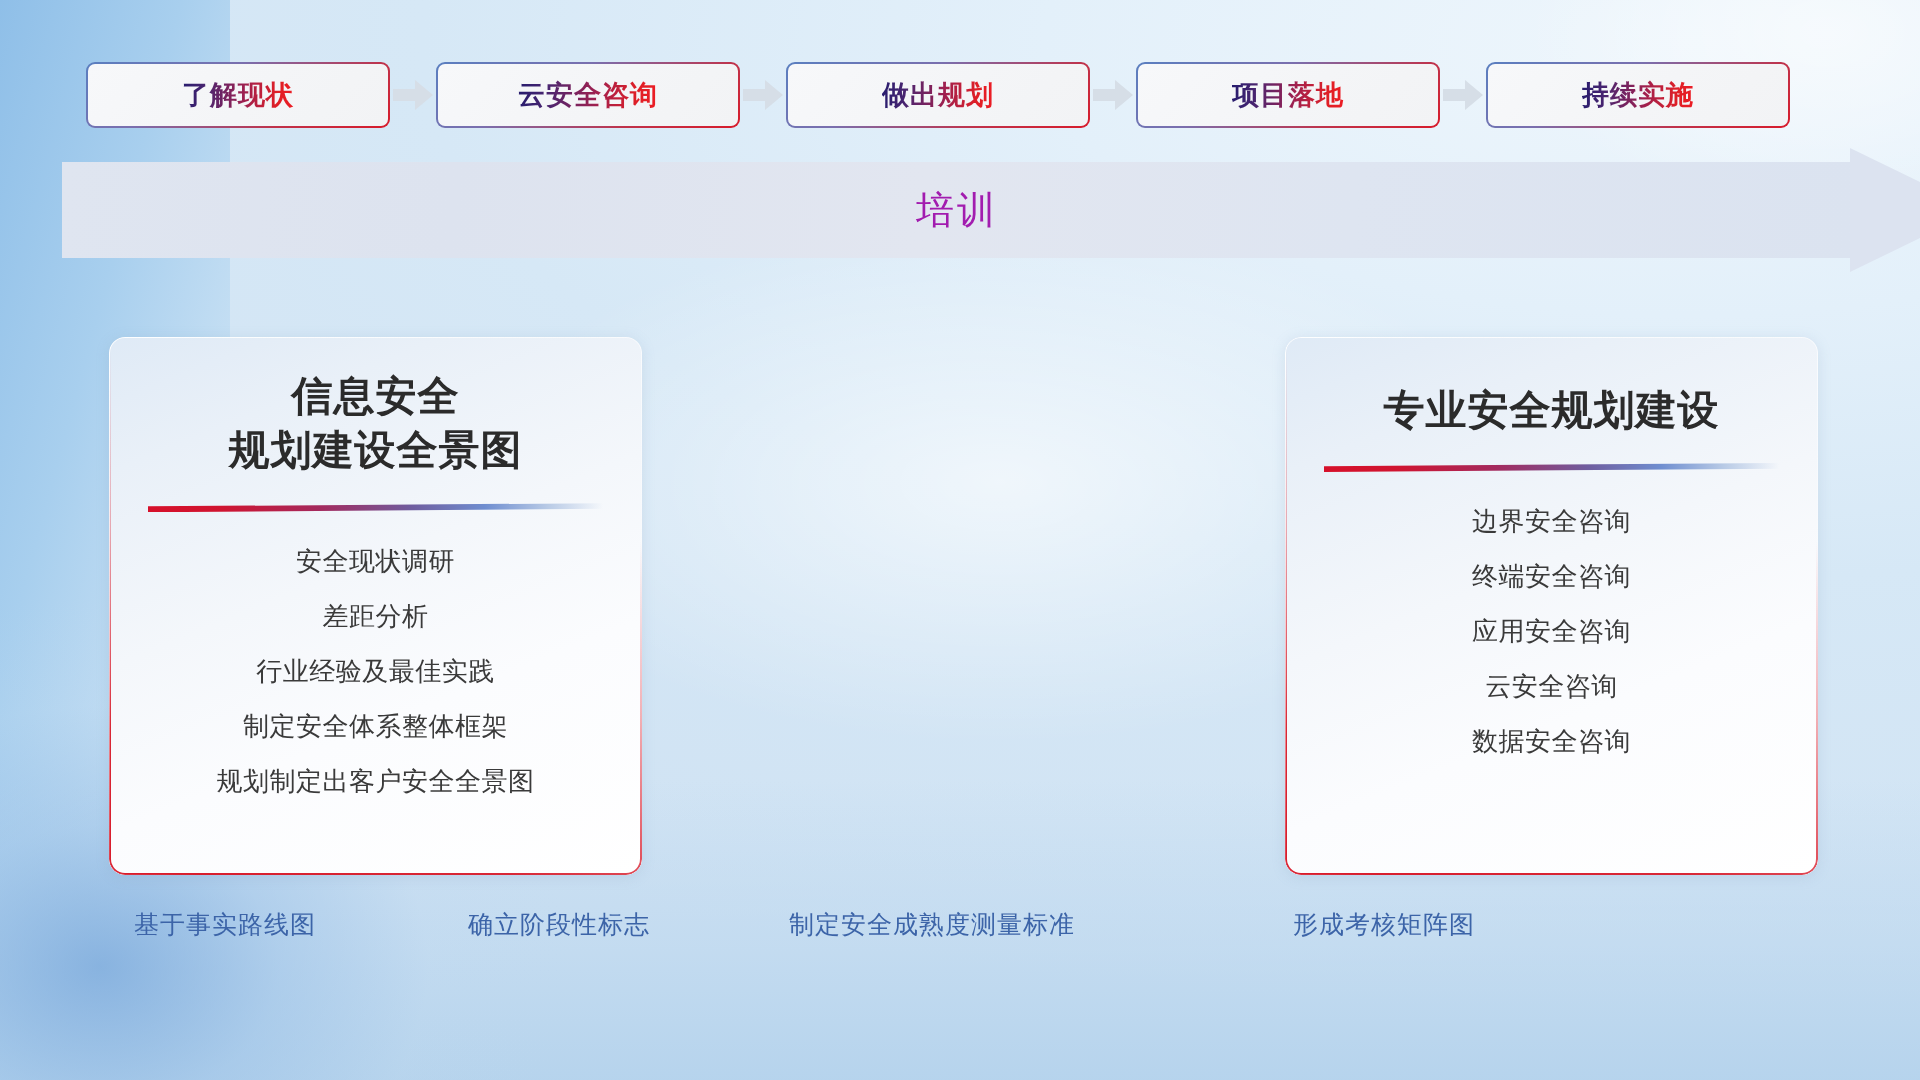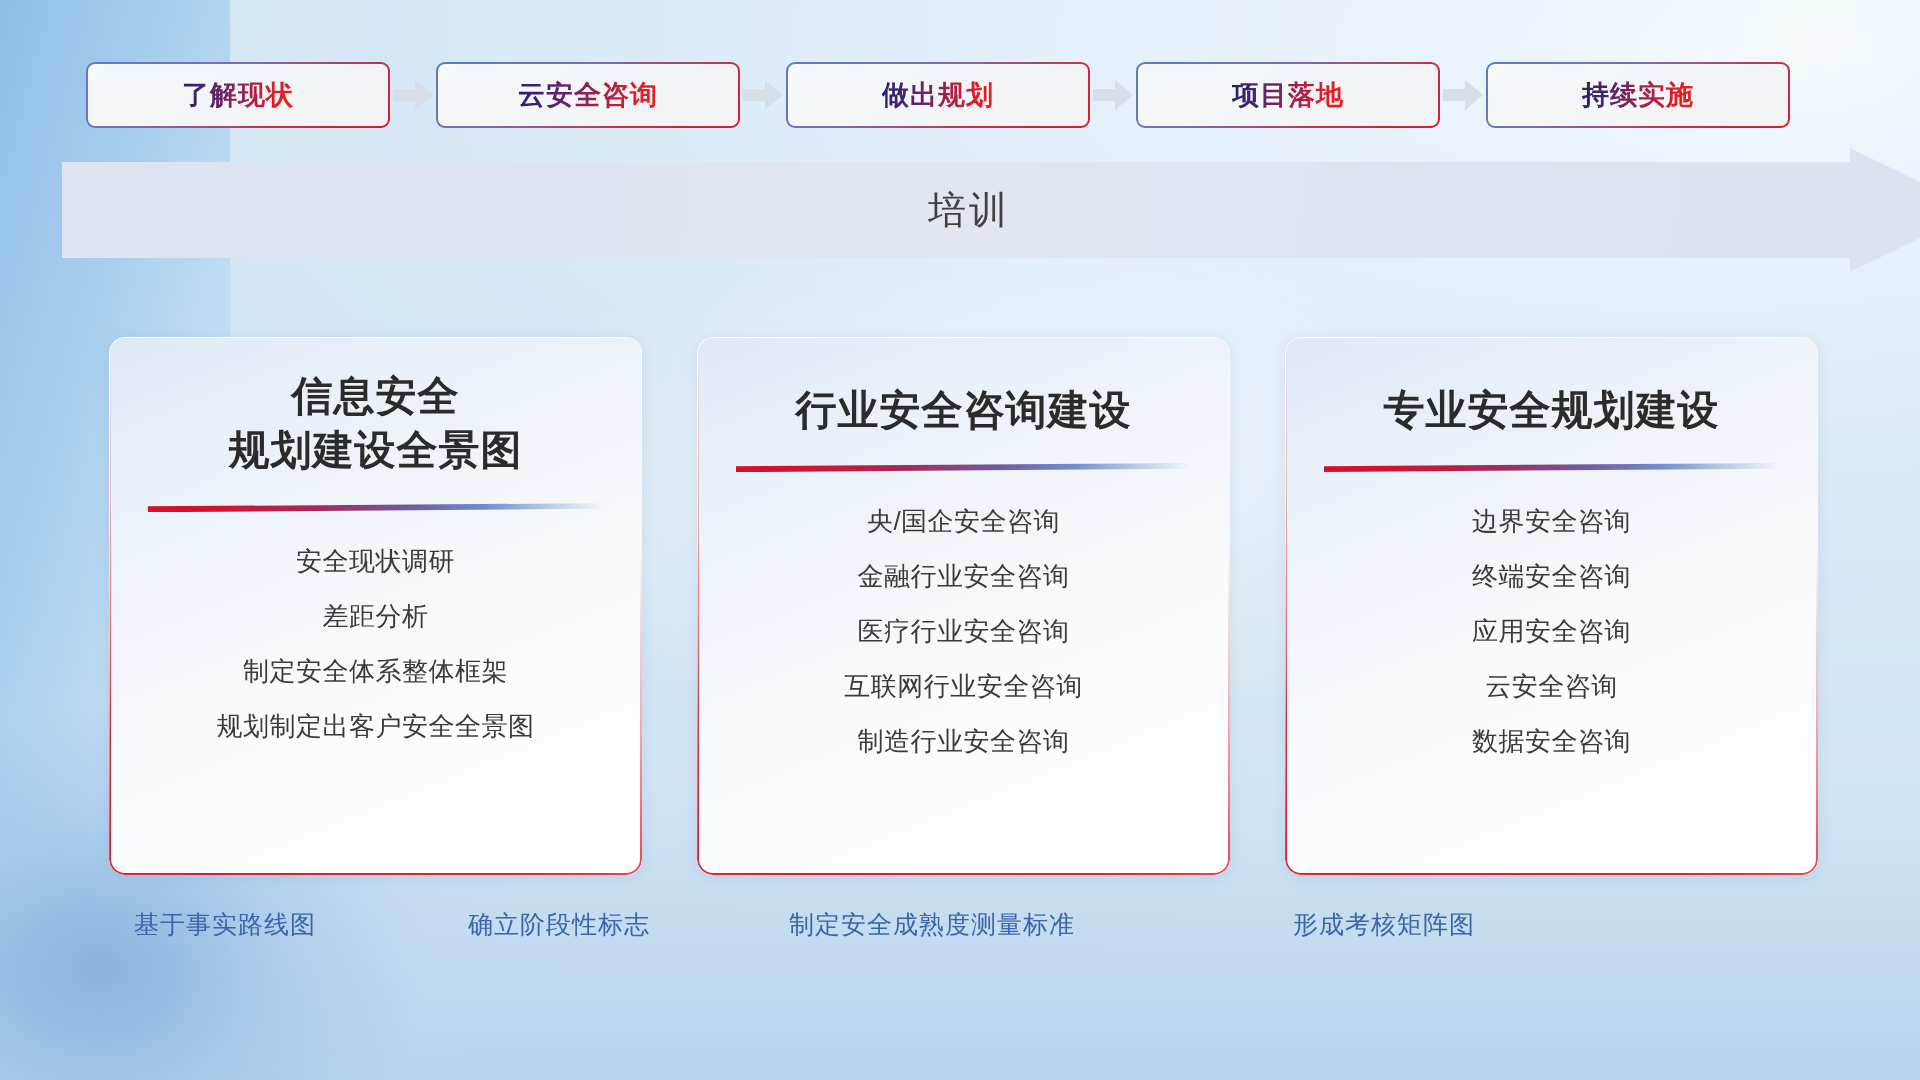--- a/index.html
+++ b/index.html
@@ -79,23 +79,23 @@
     position:absolute;left:0;top:0;width:1790px;height:96px;
     background:linear-gradient(96deg,#dfe5f0 0%, #dde3ef 22%, #e2e6f0 48%, #dee5f1 72%, #dbe3f0 100%);
   }
   .banner-head{
     position:absolute;left:1788px;top:-14px;width:0;height:0;
     border-top:62px solid transparent;
     border-bottom:62px solid transparent;
     border-left:128px solid #dce3f0;
   }
   .banner-label{
-    position:absolute;left:12px;top:0;width:1790px;height:96px;
+    position:absolute;left:0;top:0;width:1790px;height:96px;
     display:flex;align-items:center;justify-content:center;
-    font-size:38px;font-weight:400;color:#404040;letter-spacing:3px;
+    font-size:38px;font-weight:400;color:#a21caf;letter-spacing:3px;
   }
 
   
   .cards{
     position:absolute;left:0;top:337px;width:1680px;height:540px;
   }
   .card{
     position:absolute;top:0;width:533px;height:538px;
     border-radius:16px;
     box-sizing:border-box;
@@ -244,38 +244,26 @@
 
     <div class="card" id="card-0">
       <div class="card-title two-line">
         <div>信息安全</div>
         <div>规划建设全景图</div>
       </div>
       <div class="card-divider"></div>
       <div class="card-list">
         <div class="item">安全现状调研</div>
         <div class="item">差距分析</div>
+        <div class="item">行业经验及最佳实践</div>
         <div class="item">制定安全体系整体框架</div>
         <div class="item">规划制定出客户安全全景图</div>
       </div>
     </div>
 
-    <div class="card" id="card-1">
-      <div class="card-title">
-        <div>行业安全咨询建设</div>
-      </div>
-      <div class="card-divider"></div>
-      <div class="card-list">
-        <div class="item">央/国企安全咨询</div>
-        <div class="item">金融行业安全咨询</div>
-        <div class="item">医疗行业安全咨询</div>
-        <div class="item">互联网行业安全咨询</div>
-        <div class="item">制造行业安全咨询</div>
-      </div>
-    </div>
 
     <div class="card" id="card-2">
       <div class="card-title">
         <div>专业安全规划建设</div>
       </div>
       <div class="card-divider"></div>
       <div class="card-list">
         <div class="item">边界安全咨询</div>
         <div class="item">终端安全咨询</div>
         <div class="item">应用安全咨询</div>

